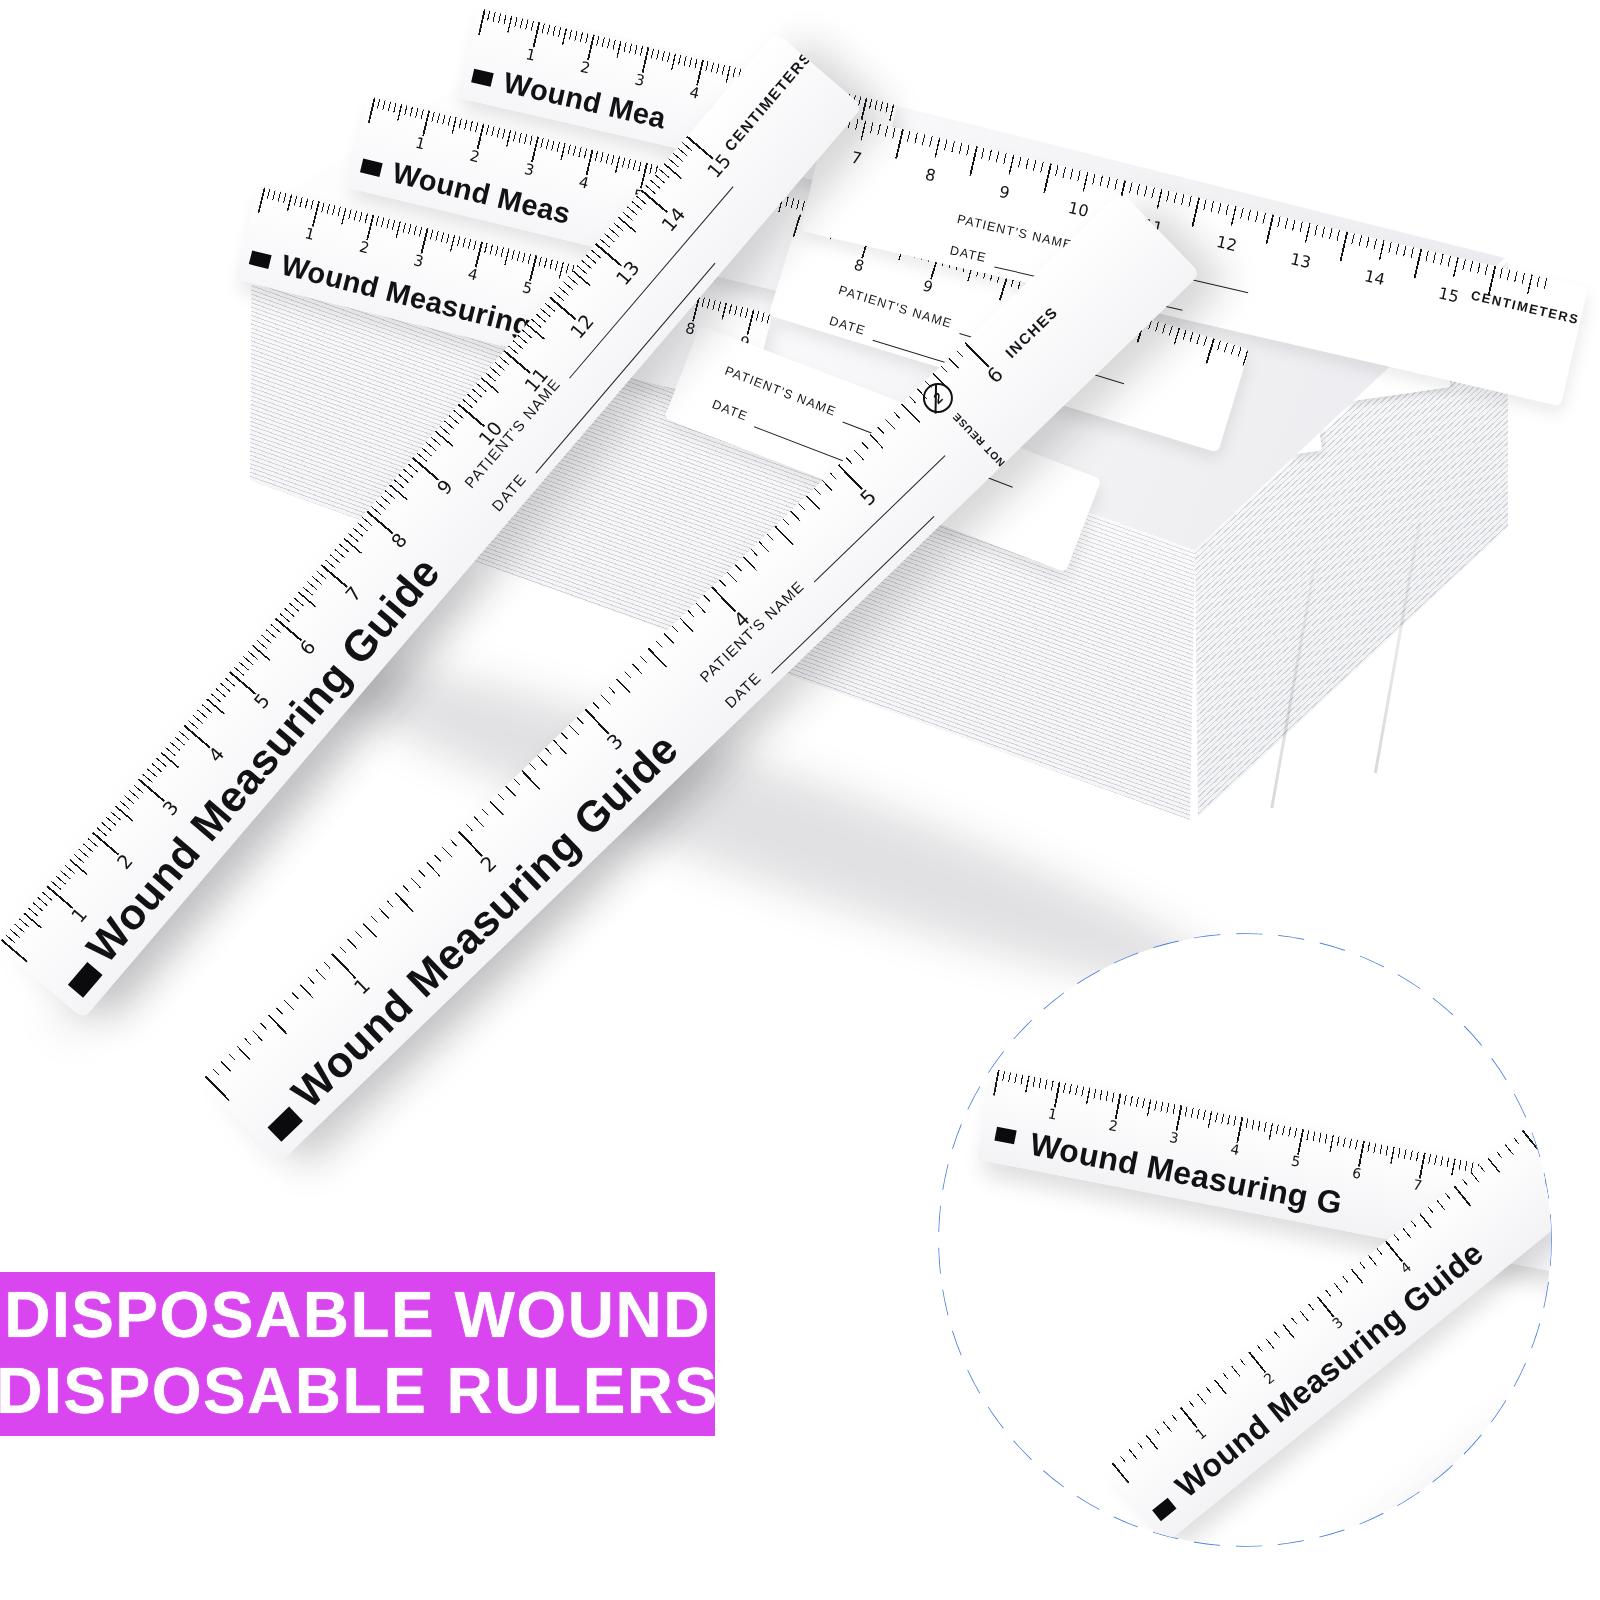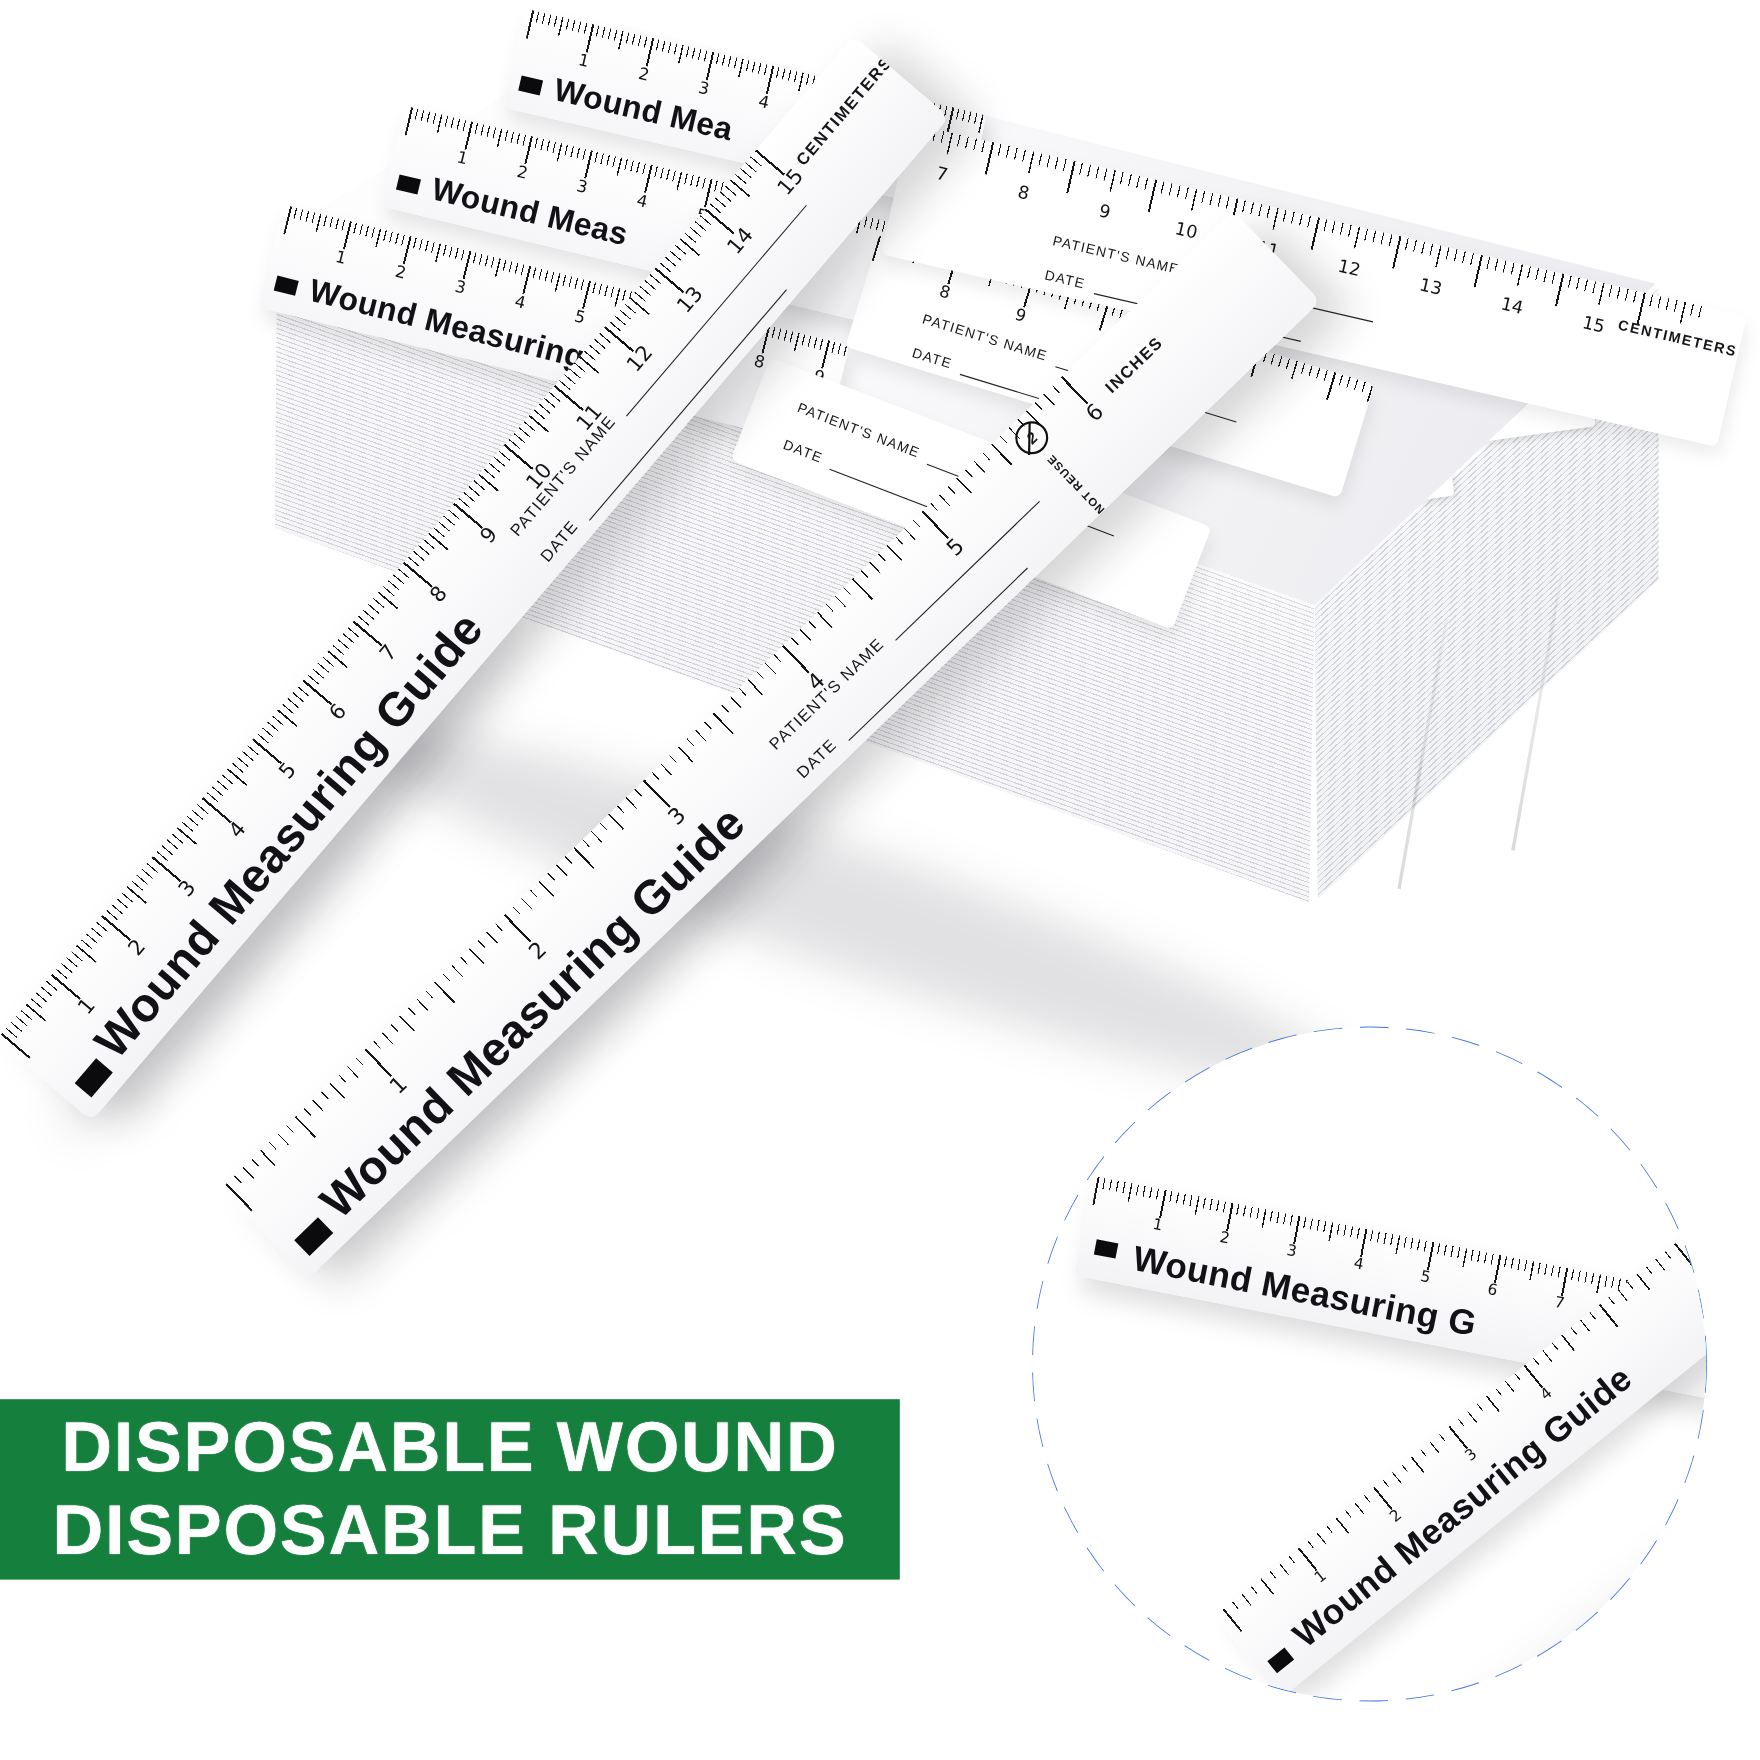--- a/index.html
+++ b/index.html
@@ -105,21 +105,21 @@
   .reuse-icon::before{content:"";position:absolute;left:-4px;top:11px;width:30px;height:2px;
     background:#111;transform:rotate(-45deg);}
   .reuse-text{writing-mode:vertical-rl;transform:rotate(180deg);font-size:10.5px;
     letter-spacing:1px;font-weight:bold;color:#15151a;}
 
   
   .inset{position:absolute;left:935px;top:930px;width:620px;height:620px;}
   .inset-clip{position:absolute;inset:4px;border-radius:50%;overflow:hidden;background:#ffffff;}
 
   
-  .banner{position:absolute;left:0;top:1272px;width:818px;height:164px;background:#15803d;
+  .banner{position:absolute;left:0;top:1272px;width:715px;height:164px;background:#d946ef;
     display:flex;flex-direction:column;justify-content:center;align-items:center;}
   .banner-line{color:#ffffff;font-size:64px;font-weight:bold;letter-spacing:1.5px;line-height:1.18;
     white-space:nowrap;text-shadow:0 0 1px #ffffff;}
 </style>
 </head>
 <body>
 
 <div class="page">
 
   <div class="softshadow" style="left:290px;top:770px;width:960px;height:110px;transform:rotate(19deg);"></div>

